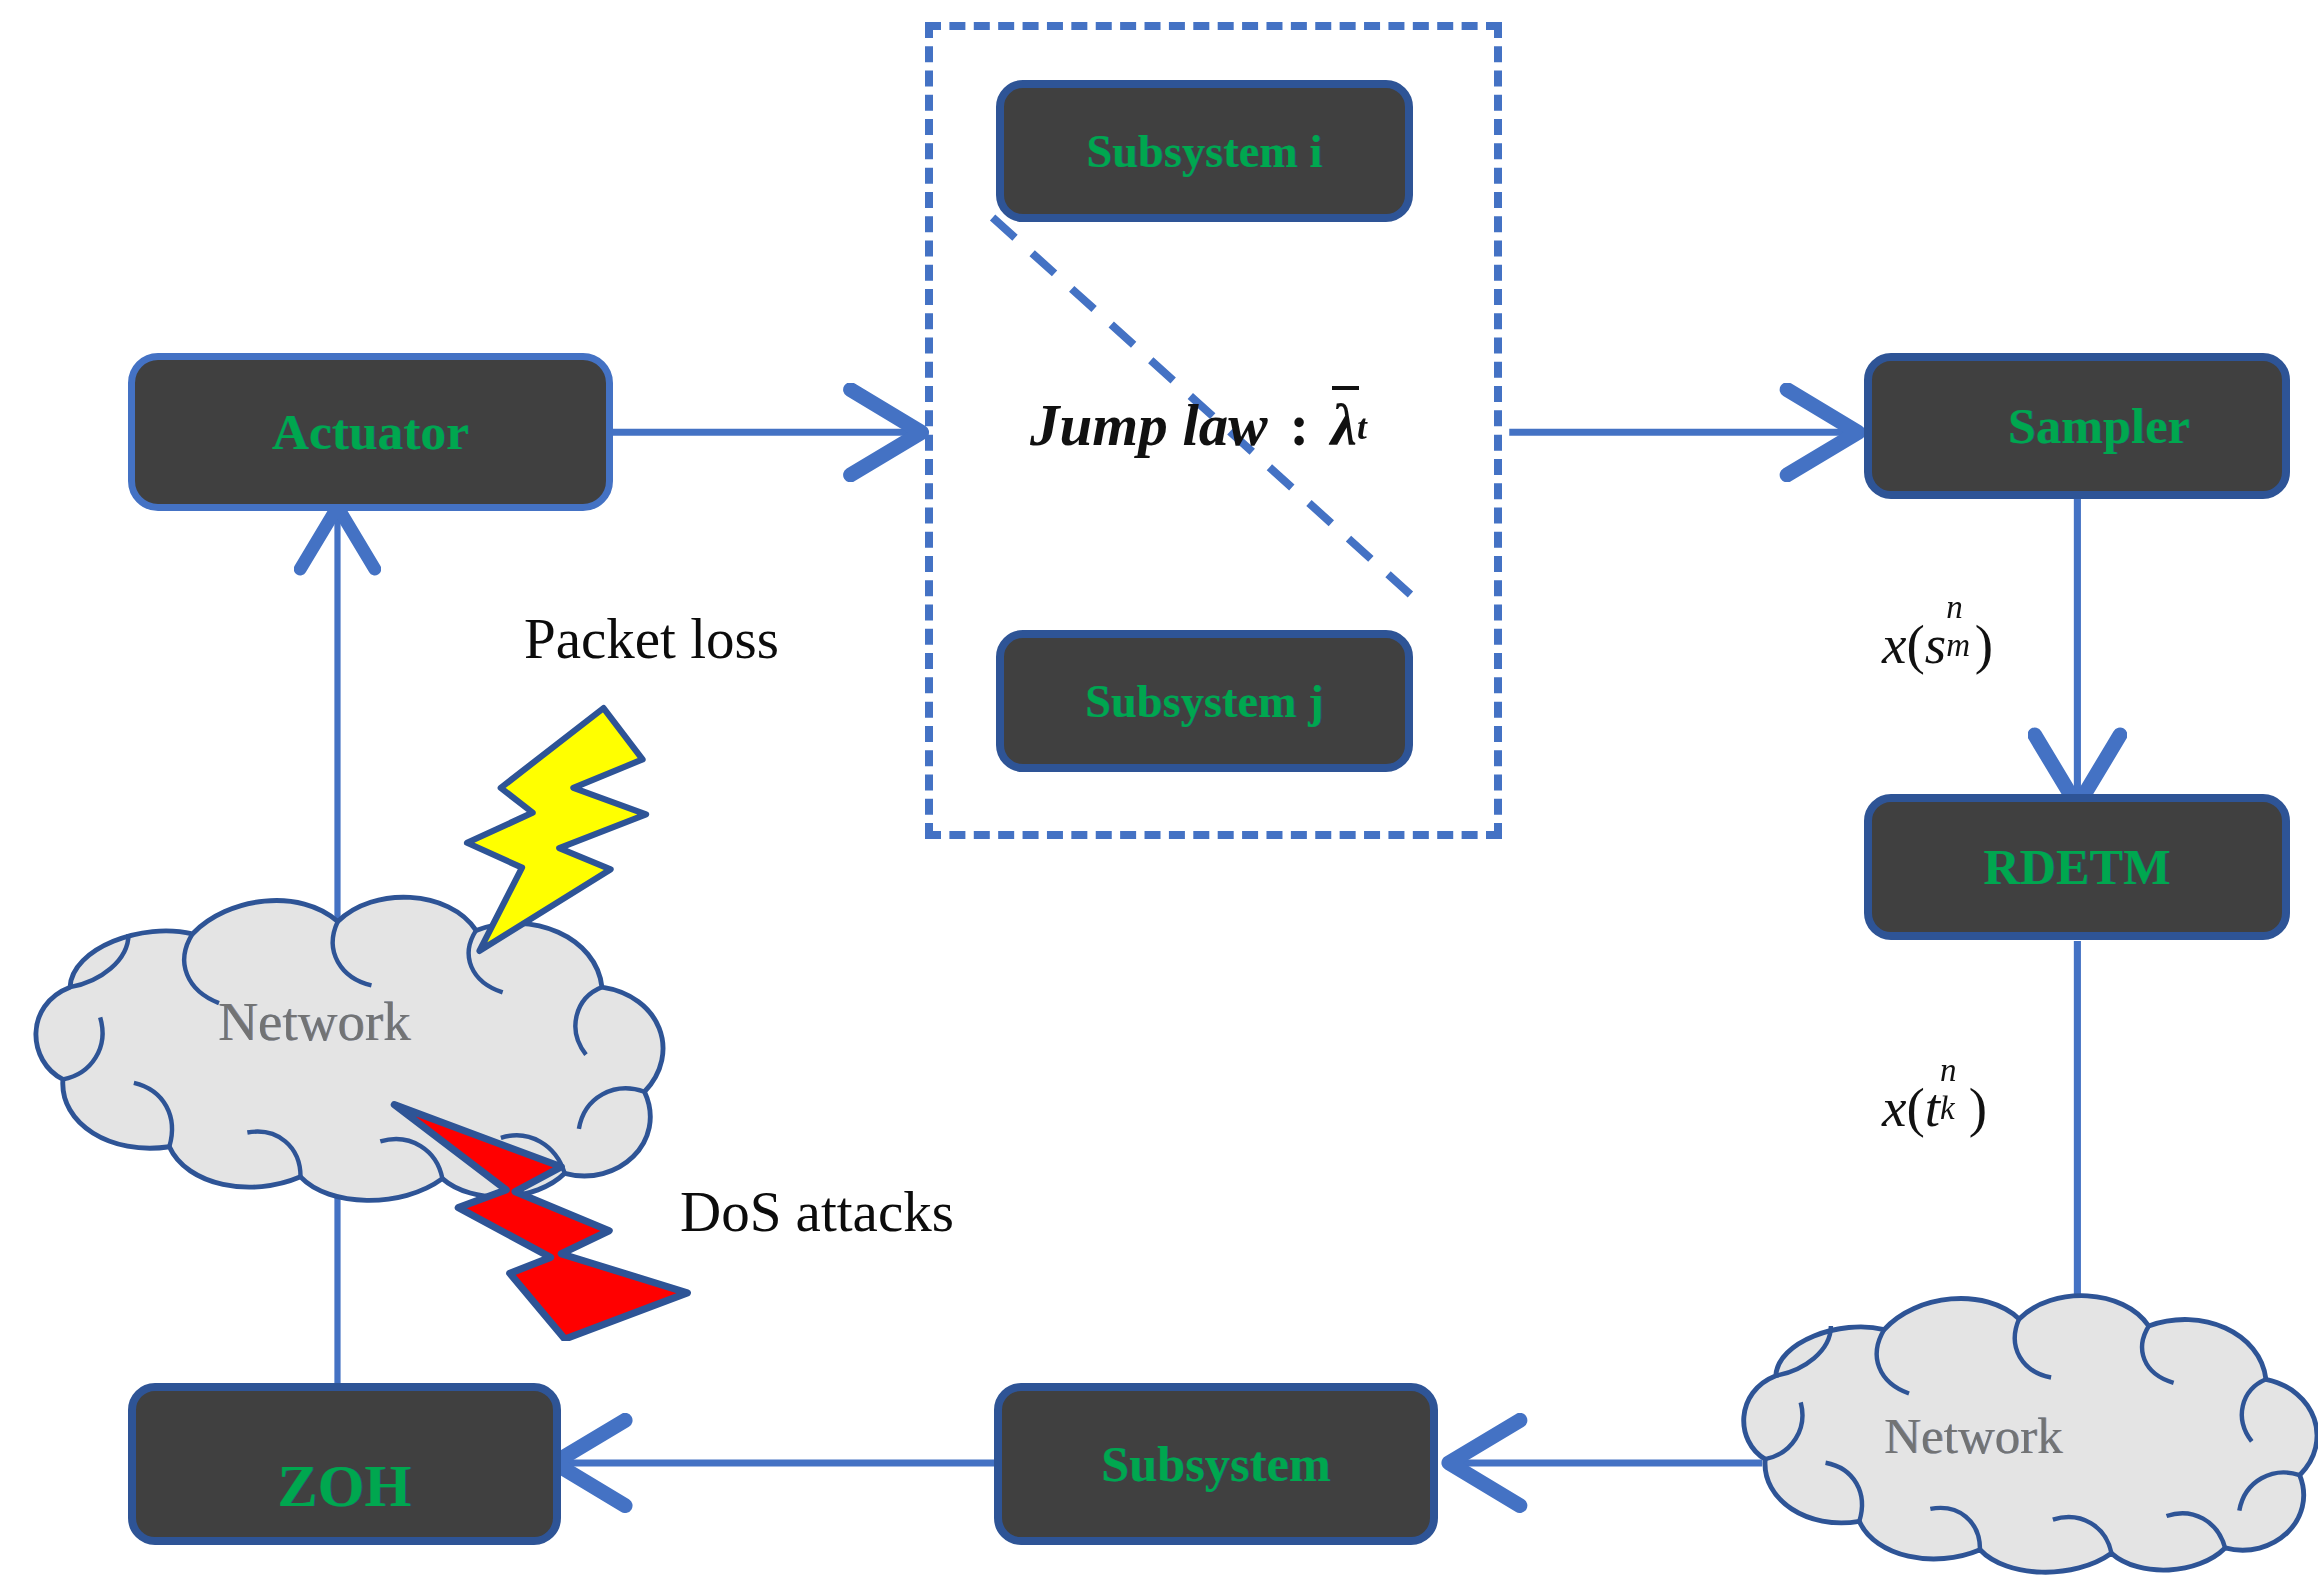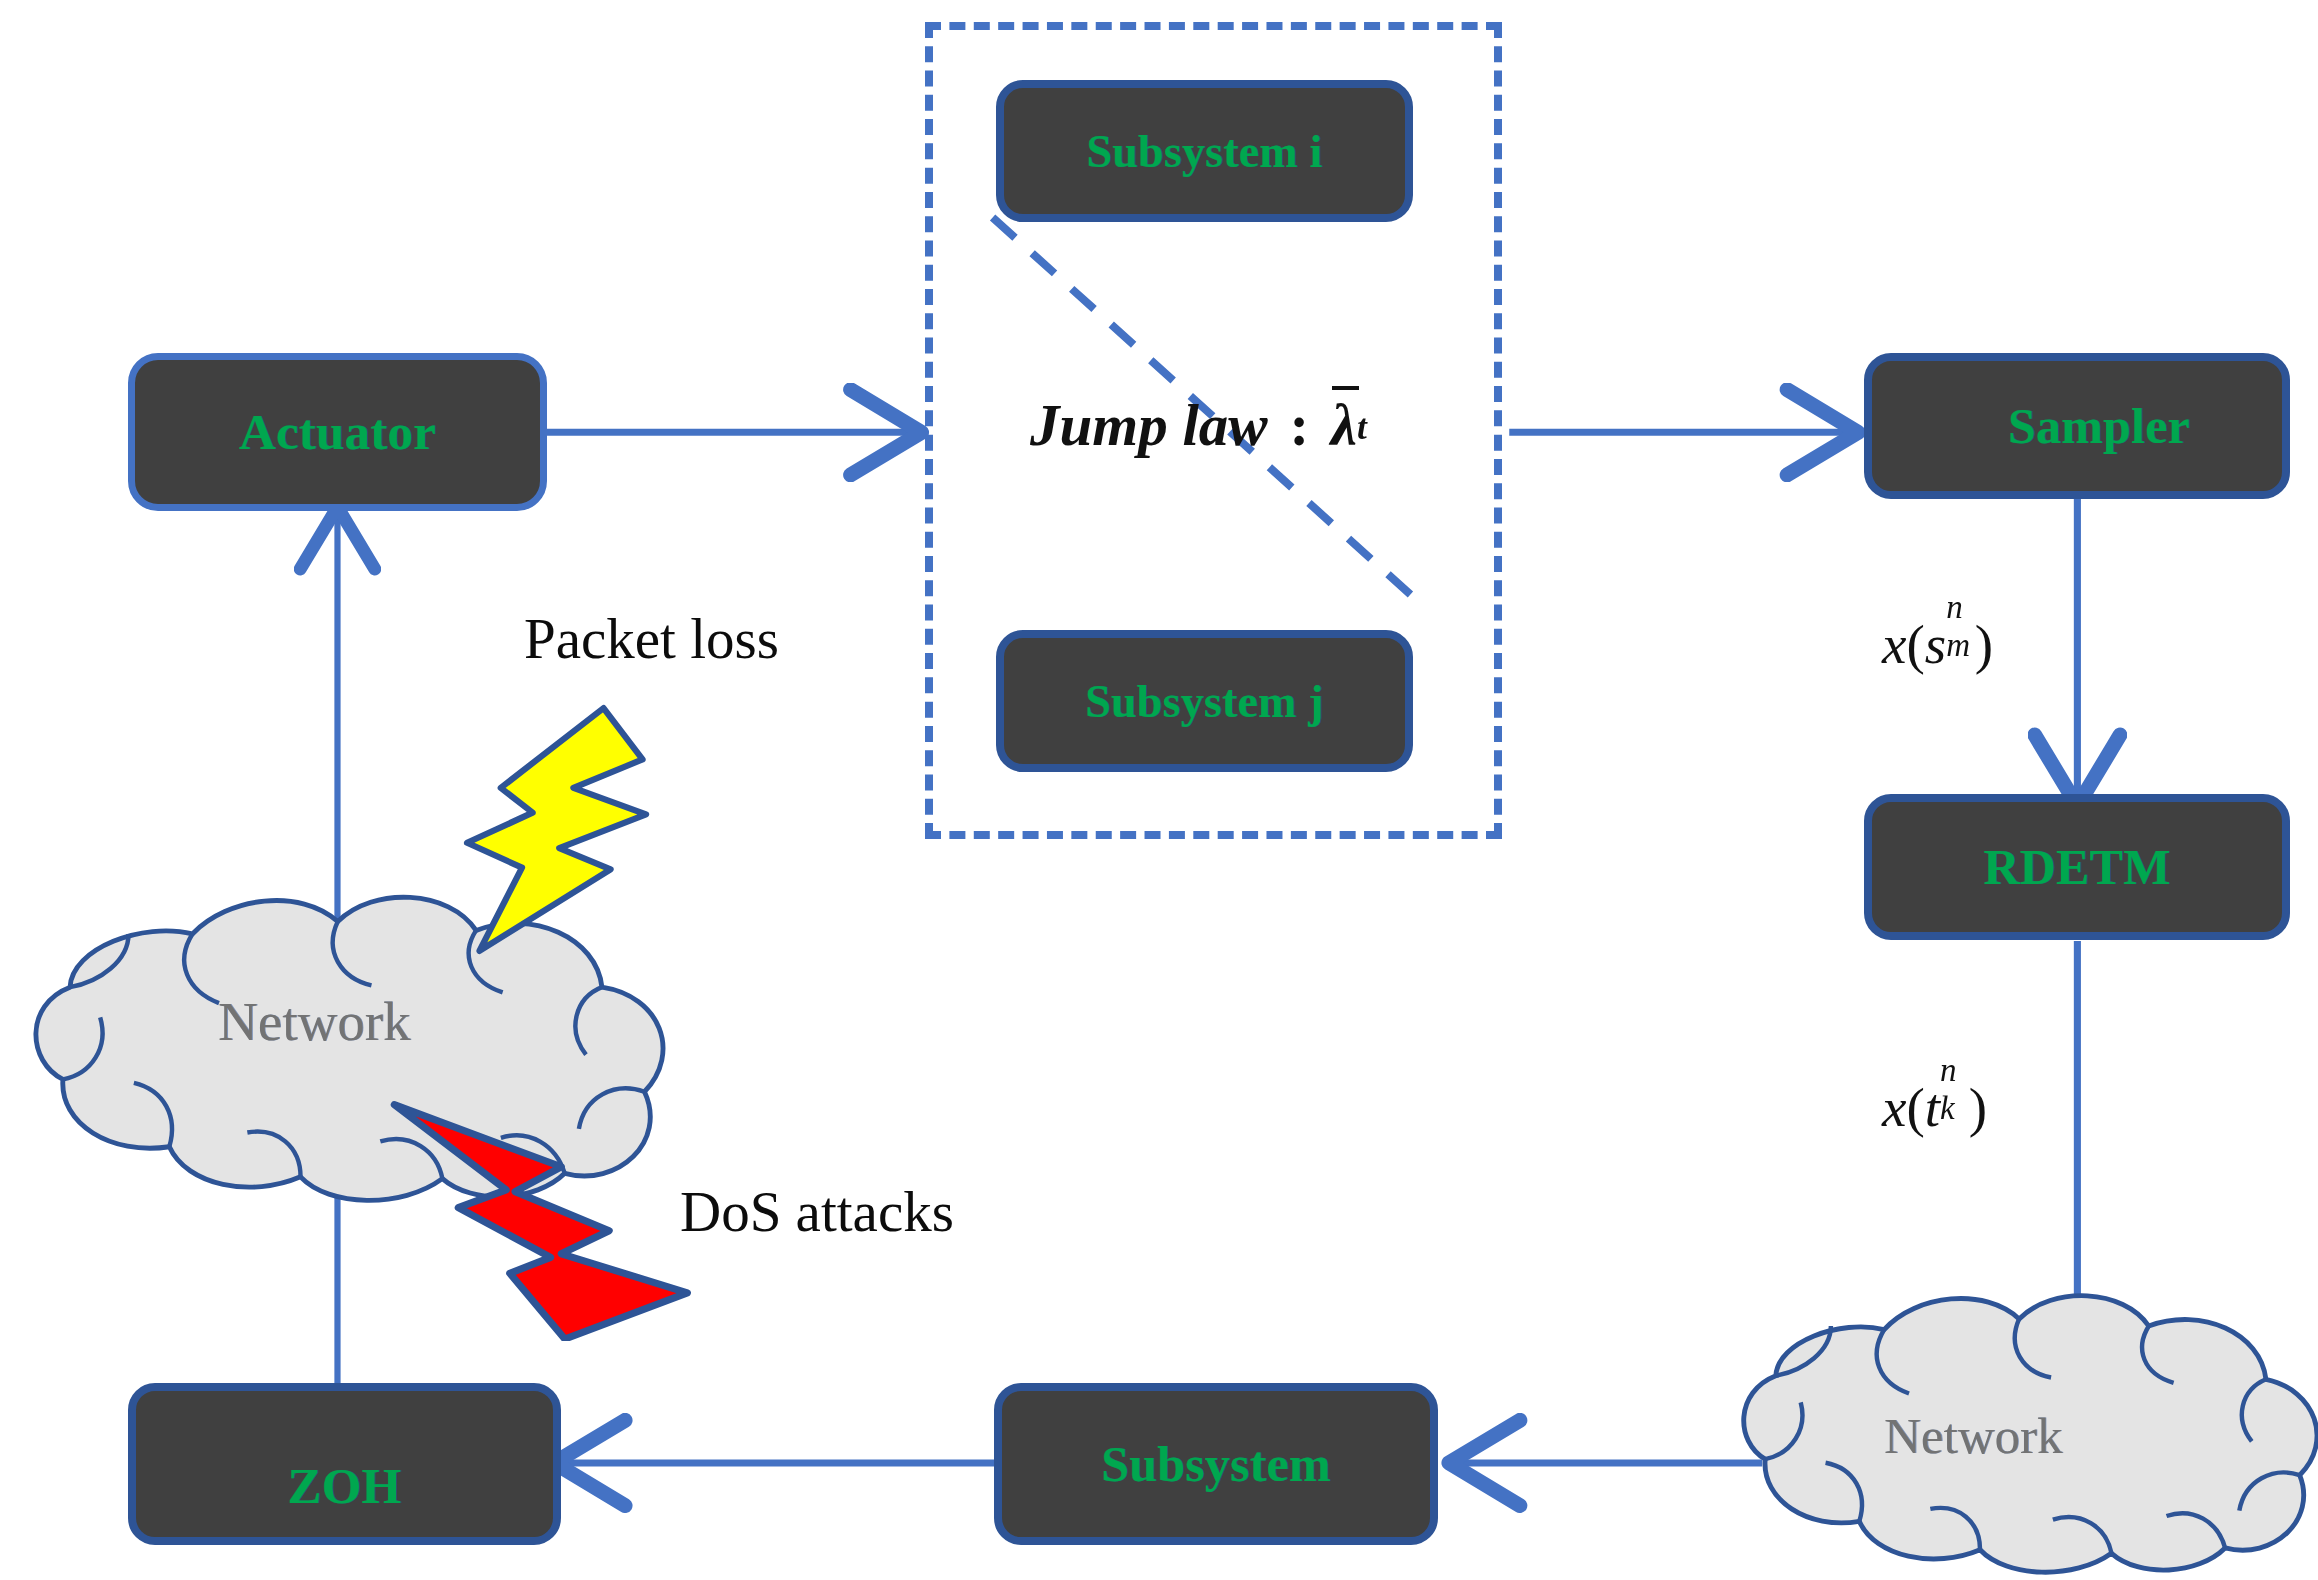--- a/index.html
+++ b/index.html
@@ -142,42 +142,42 @@
   <div class="cloudlabel" style="left:1884px;top:1407px;font-size:51px;">Network</div>
 
   <svg class="bolt" style="left:426px;top:701px;width:231px;height:257px;" viewBox="0 0 260 290">
     <path d="M200,8 L244,66 L166,98 L248,128 L150,166 L208,190 L60,282 L108,188 L46,160 L120,126 L84,98 Z" fill="#FFFF00" stroke="#2E5496" stroke-width="7" stroke-linejoin="round"></path>
   </svg>
 
   <svg class="bolt" style="left:373px;top:1092px;width:373px;height:249px;" viewBox="0 0 420 280">
     <path d="M24,14 L212,84 L160,112 L266,156 L212,182 L354,226 L216,278 L154,204 L200,186 L96,130 L150,110 Z" fill="#FF0000" stroke="#2E5496" stroke-width="8" stroke-linejoin="round"></path>
   </svg>
 
-  <div class="box blue" style="left:128px;top:353px;width:419px;height:158px;">
+  <div class="box blue" style="left:128px;top:353px;width:485px;height:158px;">
     <span class="boxlabel" style="font-size:51px;">Actuator</span>
   </div>
 
   <div class="box navy" style="left:996px;top:80px;width:417px;height:142px;">
     <span class="boxlabel" style="font-size:46px;">Subsystem i</span>
   </div>
 
   <div class="box navy" style="left:996px;top:630px;width:417px;height:142px;">
     <span class="boxlabel" style="font-size:46px;">Subsystem j</span>
   </div>
 
   <div class="box navy" style="left:1864px;top:353px;width:426px;height:146px;padding-left:44px;">
     <span class="boxlabel" style="font-size:50px;">Sampler</span>
   </div>
 
   <div class="box navy" style="left:1864px;top:794px;width:426px;height:146px;">
     <span class="boxlabel" style="font-size:50px;">RDETM</span>
   </div>
 
   <div class="box navy" style="left:128px;top:1383px;width:433px;height:162px;">
-    <span class="boxlabel" style="font-size:51px;margin-top:44px;">ZOH</span>
+    <span class="boxlabel" style="font-size:60px;margin-top:44px;">ZOH</span>
   </div>
 
   <div class="box navy" style="left:994px;top:1383px;width:444px;height:162px;">
     <span class="boxlabel" style="font-size:50px;">Subsystem</span>
   </div>
 
   <div class="math" style="left:1030px;top:391px;font-size:59px;font-weight:bold;">
     <span class="fn">Jump law</span>
     <span class="paren" style="padding:0 7px;">:</span>
     <span class="mvar wide">

